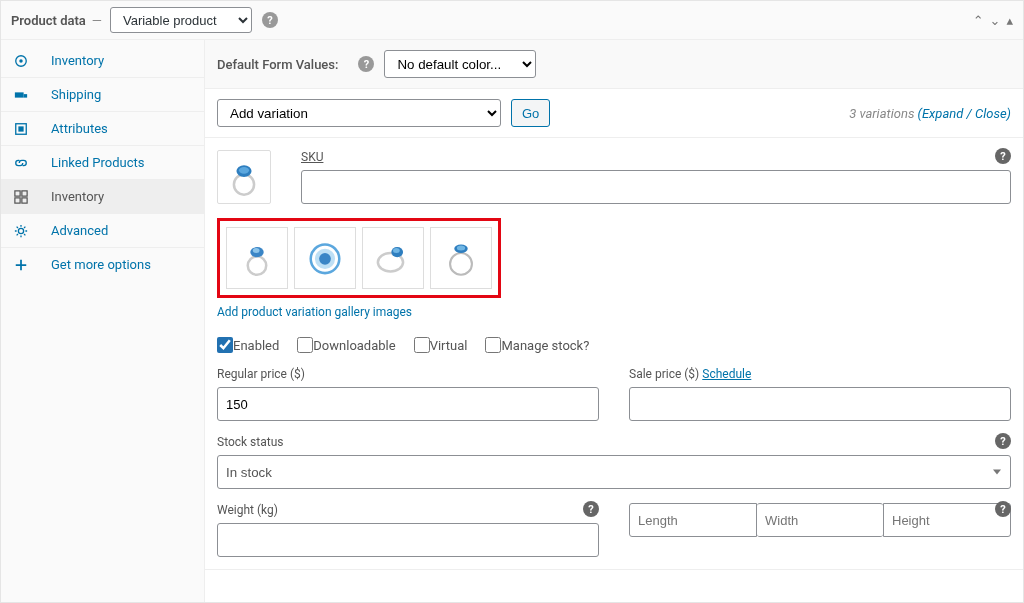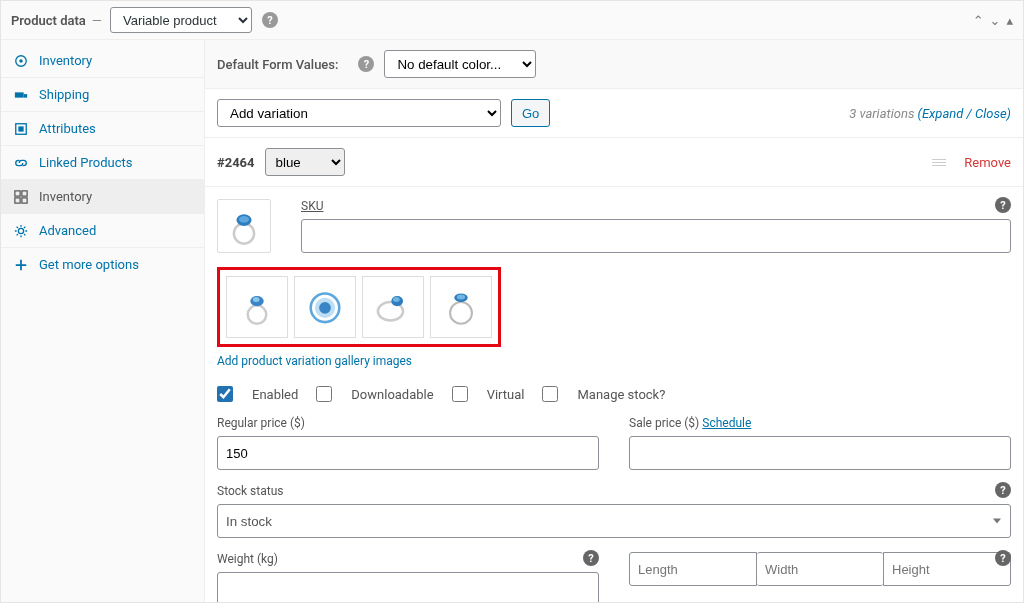--- a/index.html
+++ b/index.html
@@ -66,21 +66,21 @@
     width: 204px;
     background:#fafafa;
     border-right:1px solid #eee;
     display:flex;
     flex-direction:column;
     padding-top:4px;
   }
   .sidebar .tab{
     display:flex;
     align-items:center;
-    gap:10px;
+    gap:22px;
     padding:9px 12px;
     color:#0073aa;
     cursor:pointer;
     font-size:13px;
     border-bottom:1px solid #eee;
   }
   .sidebar .tab.active{
     background:#eee;
     color:#555;
     position:relative;
@@ -136,21 +136,21 @@
   }
   .gallery-highlight{
     border:3px solid #e30613;padding:6px;display:inline-flex;gap:6px;width:fit-content;
   }
   .gallery-thumb{
     width:62px;height:62px;border:1px solid #ddd;display:flex;align-items:center;justify-content:center;background:#fff;
   }
   .ring-svg{width:42px;height:42px;}
   .add-link{color:#0073aa;font-size:12px;cursor:pointer;}
   .check-row{display:flex;gap:18px;align-items:center;margin-top:4px;}
-  .check-row label{display:flex;align-items:center;gap:19px;color:#555;cursor:pointer;}
+  .check-row label{display:flex;align-items:center;gap:0;color:#555;cursor:pointer;}
   .check-row input[type=checkbox]{width:16px;height:16px;accent-color:#2271b1;}
   .schedule-link{color:#0073aa;text-decoration:underline;cursor:pointer;}
   .full-select{
     width:100%;height:34px;border:1px solid #8c8f94;border-radius:3px;padding:0 26px 0 8px;
     background:#fff;appearance:none;-webkit-appearance:none;color:#555;position:relative;
   }
   .select-wrap{position:relative;}
   .select-wrap::after{
     content:"";position:absolute;right:10px;top:50%;width:0;height:0;
     border-left:4px solid transparent;border-right:4px solid transparent;border-top:5px solid #777;
@@ -261,34 +261,20 @@
       <div class="toolbar-row">
         <select class="wide-select">
           <option>Add variation</option>
         </select>
         <button class="btn-go">Go</button>
         <span class="variations-info">
           <span>3 variations </span><span class="link">(Expand / Close)</span>
         </span>
       </div>
 
-      <div class="variation-header">
-        <span class="id">#2464</span>
-        <select>
-          <option>blue</option>
-        </select>
-        <div class="right">
-          <span class="drag-lines">
-              <span></span>
-              <span></span>
-              <span></span>
-            </span>
-          <span class="remove-link">Remove</span>
-        </div>
-      </div>
 
       <div class="variation-body">
 
         <div class="two-col">
           <div class="col" style="flex:0 0 auto;">
             <div class="thumb-main">
               <svg class="ring-svg" viewBox="0 0 50 50">
                 <circle cx="25" cy="34" r="12" fill="none" stroke="#ccc" stroke-width="3"></circle>
                 <ellipse cx="25" cy="18" rx="9" ry="7" fill="#2e7ebf"></ellipse>
                 <ellipse cx="25" cy="17" rx="6" ry="4" fill="#5ba7de"></ellipse>

